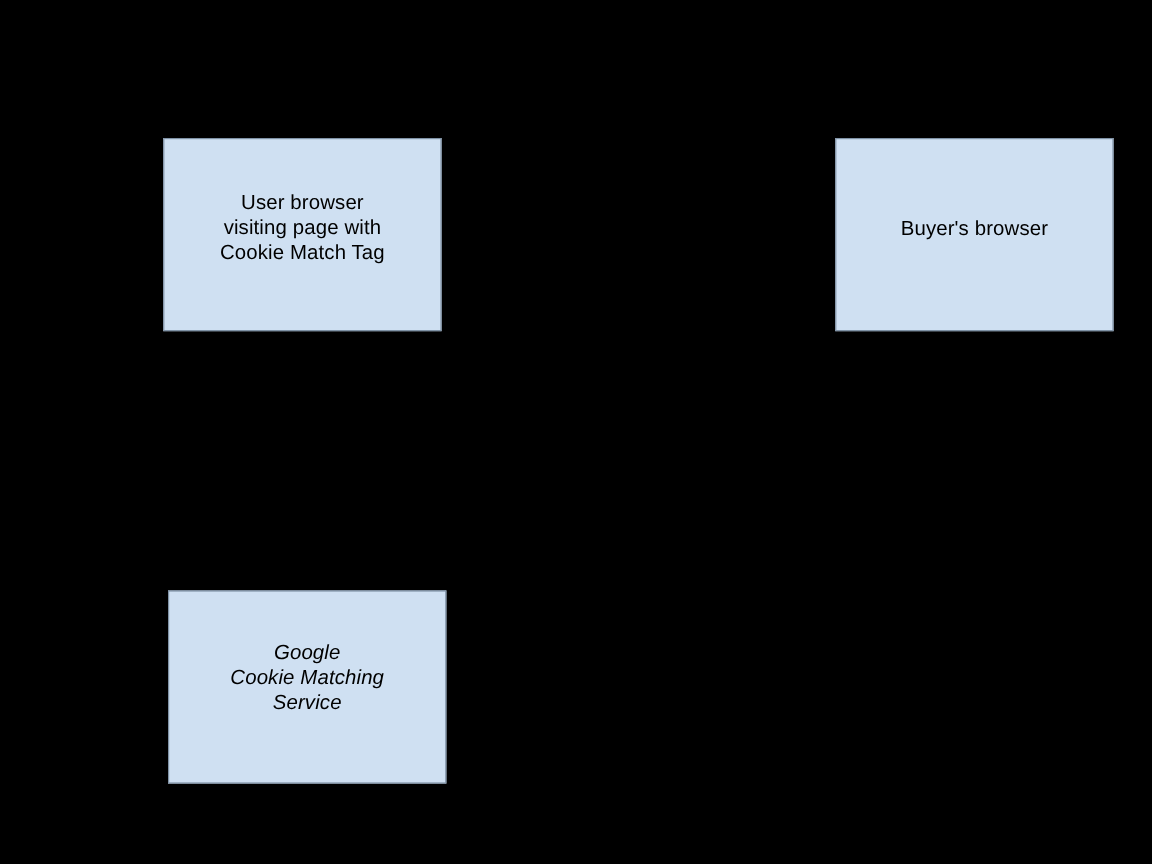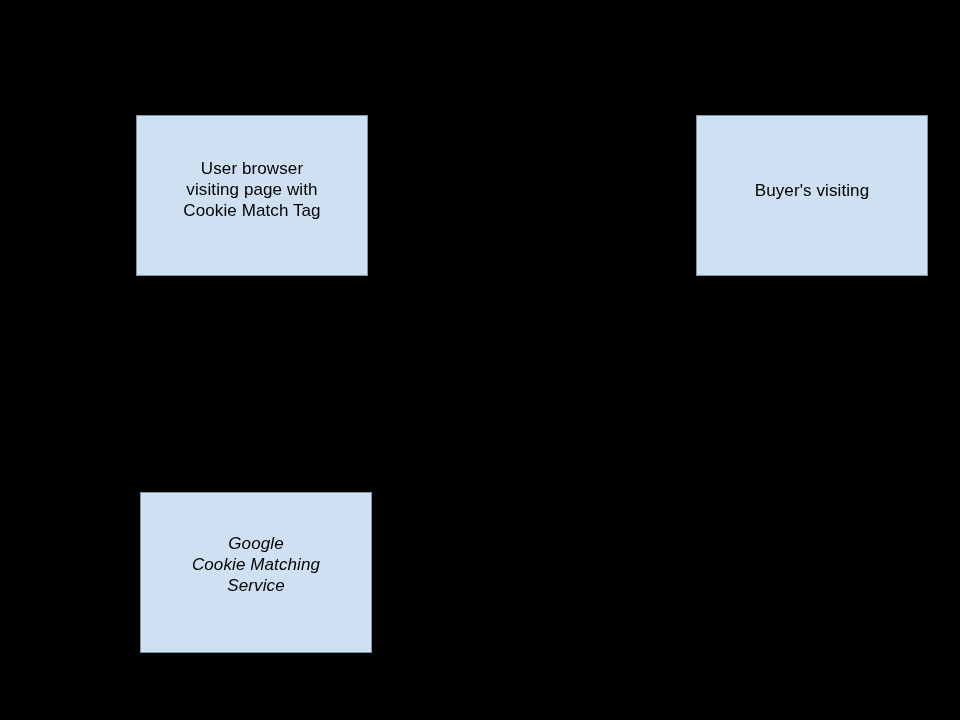--- a/index.html
+++ b/index.html
@@ -74,21 +74,21 @@
 
 <div id="canvas">
 
   <div class="node" id="node-user-browser">
     <span class="node-label">User browser
 visiting page with
 Cookie Match Tag</span>
   </div>
 
   <div class="node" id="node-buyers-service">
-    <span class="node-label">Buyer's visiting</span>
+    <span class="node-label">Buyer's browser</span>
   </div>
 
   <div class="node" id="node-google-cookie-matching-service">
     <span class="node-label">Google
 Cookie Matching
 Service</span>
   </div>
 
 </div>
 

